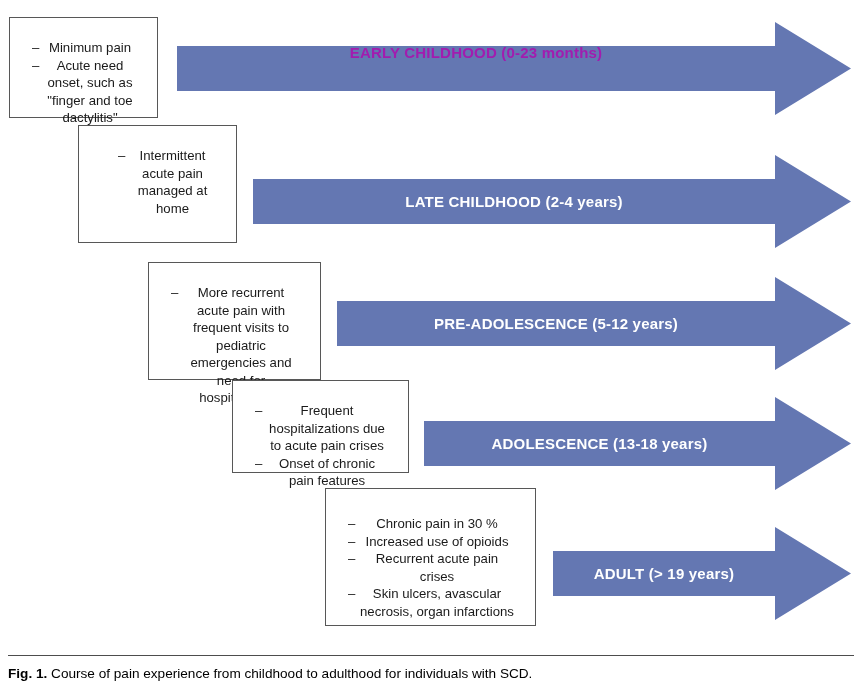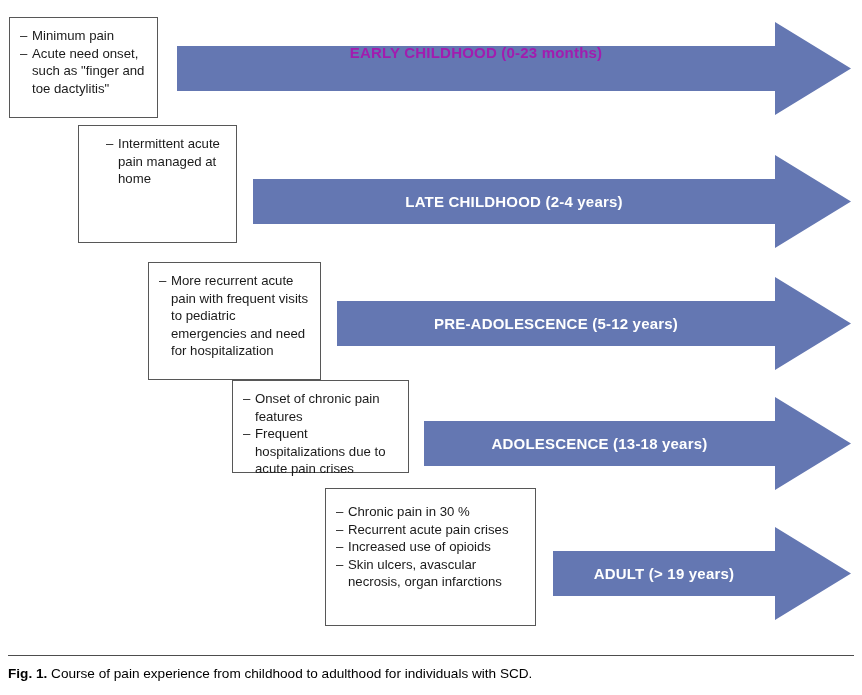--- a/index.html
+++ b/index.html
@@ -52,22 +52,23 @@
     box-sizing: border-box;
     background: #ffffff;
     border: 1.4px solid #575757;
     font-size: 13.2px;
     line-height: 1.33;
     color: #1a1a1a;
     padding: 9px 9px 9px 10px;
   }
   .callout ul {
     list-style: none;
-    margin: 0;
+    margin: 12px;
     padding: 0;
+    text-align: center;
   }
   .callout li {
     position: relative;
     padding-left: 12px;
     margin: 0 0 0 0;
   }
   .callout li + li {
     margin-top: 0px;
   }
   .callout li::before {
@@ -140,35 +141,35 @@
       </ul>
     </div>
 
     <svg class="arrow" style="left:424px; top:397px;" width="427" height="93" viewBox="0 0 427 93">
       <polygon points="0,24 351,24 351,0 427,46.5 351,93 351,69 0,69" fill="#6477b2"></polygon>
     </svg>
     <div class="arrow-label" style="left: 424px; top: 436px; width: 351px; color: rgb(255, 255, 255);">ADOLESCENCE (13-18 years)</div>
 
     <div class="callout" style="left: 232px; top: 380px; width: 177px; height: 93px; border-color: rgb(87, 87, 87);">
       <ul>
+        <li>Frequent hospitalizations due to acute pain crises</li>
         <li>Onset of chronic pain features</li>
-        <li>Frequent hospitalizations due to acute pain crises</li>
       </ul>
     </div>
 
     <svg class="arrow" style="left:553px; top:527px;" width="298" height="93" viewBox="0 0 298 93">
       <polygon points="0,24 222,24 222,0 298,46.5 222,93 222,69 0,69" fill="#6477b2"></polygon>
     </svg>
     <div class="arrow-label" style="left: 553px; top: 566px; width: 222px; color: rgb(255, 255, 255);">ADULT (&gt; 19 years)</div>
 
     <div class="callout" style="left: 325px; top: 488px; width: 211px; height: 138px; padding-top: 14px; border-color: rgb(87, 87, 87);">
       <ul>
         <li>Chronic pain in 30 %</li>
+        <li>Increased use of opioids</li>
         <li>Recurrent acute pain crises</li>
-        <li>Increased use of opioids</li>
         <li>Skin ulcers, avascular necrosis, organ infarctions</li>
       </ul>
     </div>
 
   </div>
 
   <div id="caption-rule"></div>
   <div id="caption">
     <span class="cap-label">Fig. 1.</span>
     <span>Course of pain experience from childhood to adulthood for individuals with SCD.</span>

